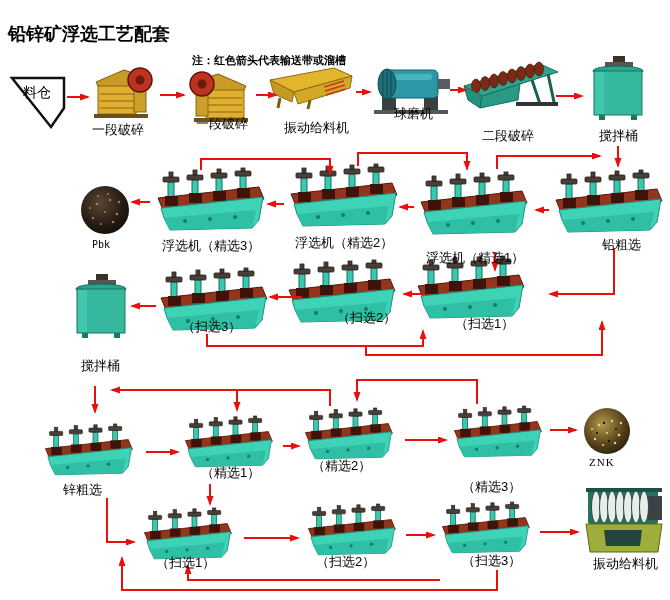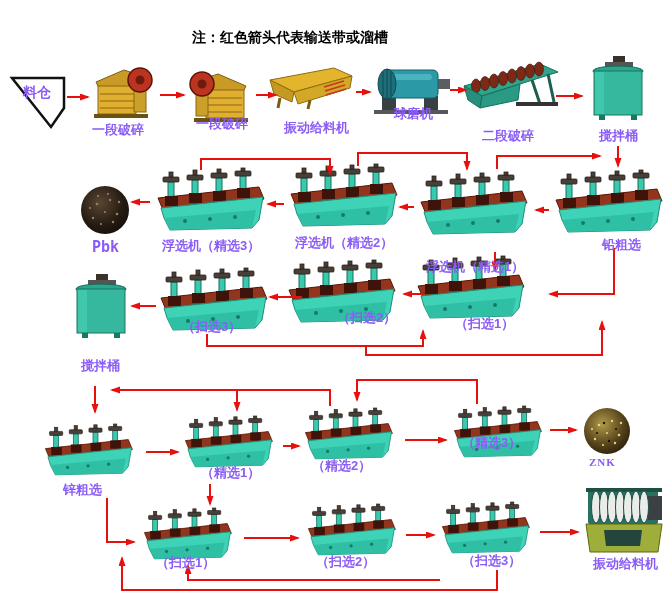--- a/index.html
+++ b/index.html
@@ -1,23 +1,23 @@
 <!DOCTYPE html>
 <html><head>
 <meta charset="utf-8">
 <style>
   html,body{margin:0;padding:0;background:#fff;}
   #stage{position:relative;width:670px;height:600px;background:#ffffff;overflow:hidden;
          font-family:"Liberation Sans","DejaVu Sans",sans-serif;}
   #art{position:absolute;left:0;top:0;}
-  .lbl{position:absolute;color:#8b5cf6;font-size:13px;font-weight:bold;white-space:nowrap;line-height:1.1;}
+  .lbl{position:absolute;color:#000000;font-size:13px;font-weight:normal;white-space:nowrap;line-height:1.1;}
   .lbl-black{position:absolute;color:#000;white-space:nowrap;}
   #title{font-size:18px;font-weight:bold;font-family:"Liberation Serif","DejaVu Serif",serif;}
-  #note{font-size:14px;font-weight:bold;}
-  .mono{font-family:"DejaVu Sans Mono",monospace;font-size:15px;}
+  #note{font-size:11px;font-weight:bold;margin-top:24px;}
+  .mono{font-family:"DejaVu Sans Mono",monospace;font-size:10px;}
   .big{font-family:"Liberation Serif","DejaVu Serif",serif;font-size:11px;letter-spacing:1px;}
 </style>
 </head>
 <body>
 
 <div id="stage">
 
 <svg id="art" width="670" height="600" viewBox="0 0 670 600">
   <defs>
     <marker id="arw" markerWidth="12" markerHeight="10" refX="8" refY="3.5" orient="auto" markerUnits="userSpaceOnUse">
@@ -264,45 +264,46 @@
 
     <path d="M244,538 H298" marker-end="url(#arw)"></path>
     <path d="M406,535 H434" marker-end="url(#arw)"></path>
     <path d="M540,532 H578" marker-end="url(#arw)"></path>
 
     <path d="M497,570 V590 H122 V558" marker-end="url(#arw)"></path>
     <path d="M440,580 H188 V566" marker-end="url(#arw)"></path>
   </g>
 </svg>
 
+<div id="title" class="lbl-black" style="left:8px;top:22px">铅锌矿浮选工艺配套</div>
 <div id="note" class="lbl-black" style="left:192px;top:29px">注：红色箭头代表输送带或溜槽</div>
 
 <div class="lbl" style="left:23px;top:85px;font-size:14px">料仓</div>
 <div class="lbl" style="left:92px;top:123px">一段破碎</div>
 <div class="lbl" style="left:196px;top:117px">一段破碎</div>
 <div class="lbl" style="left:284px;top:121px">振动给料机</div>
 <div class="lbl" style="left:394px;top:107px">球磨机</div>
 <div class="lbl" style="left:482px;top:129px">二段破碎</div>
 <div class="lbl" style="left:599px;top:129px">搅拌桶</div>
 
 <div class="lbl" style="left:162px;top:239px">浮选机（精选3）</div>
 <div class="lbl" style="left:295px;top:236px">浮选机（精选2）</div>
-<div class="lbl" style="left:426px;top:260px">浮选机（精选1）</div>
+<div class="lbl" style="left:426px;top:251px">浮选机（精选1）</div>
 <div class="lbl" style="left:602px;top:238px">铅粗选</div>
 <div class="lbl mono" style="left:92px;top:239px">Pbk</div>
 
 <div class="lbl" style="left:182px;top:320px">（扫选3）</div>
 <div class="lbl" style="left:337px;top:311px">（扫选2）</div>
 <div class="lbl" style="left:455px;top:317px">（扫选1）</div>
 <div class="lbl" style="left:81px;top:359px">搅拌桶</div>
 
 <div class="lbl" style="left:63px;top:483px">锌粗选</div>
 <div class="lbl" style="left:201px;top:466px">（精选1）</div>
 <div class="lbl" style="left:312px;top:459px">（精选2）</div>
-<div class="lbl" style="left:462px;top:436px">（精选3）</div>
+<div class="lbl" style="left:462px;top:480px">（精选3）</div>
 <div class="lbl big" style="left:589px;top:456px">ZNK</div>
 
 <div class="lbl" style="left:156px;top:556px">（扫选1）</div>
 <div class="lbl" style="left:316px;top:555px">（扫选2）</div>
 <div class="lbl" style="left:462px;top:554px">（扫选3）</div>
 <div class="lbl" style="left:593px;top:557px">振动给料机</div>
 
 </div>
 
 </body></html>

